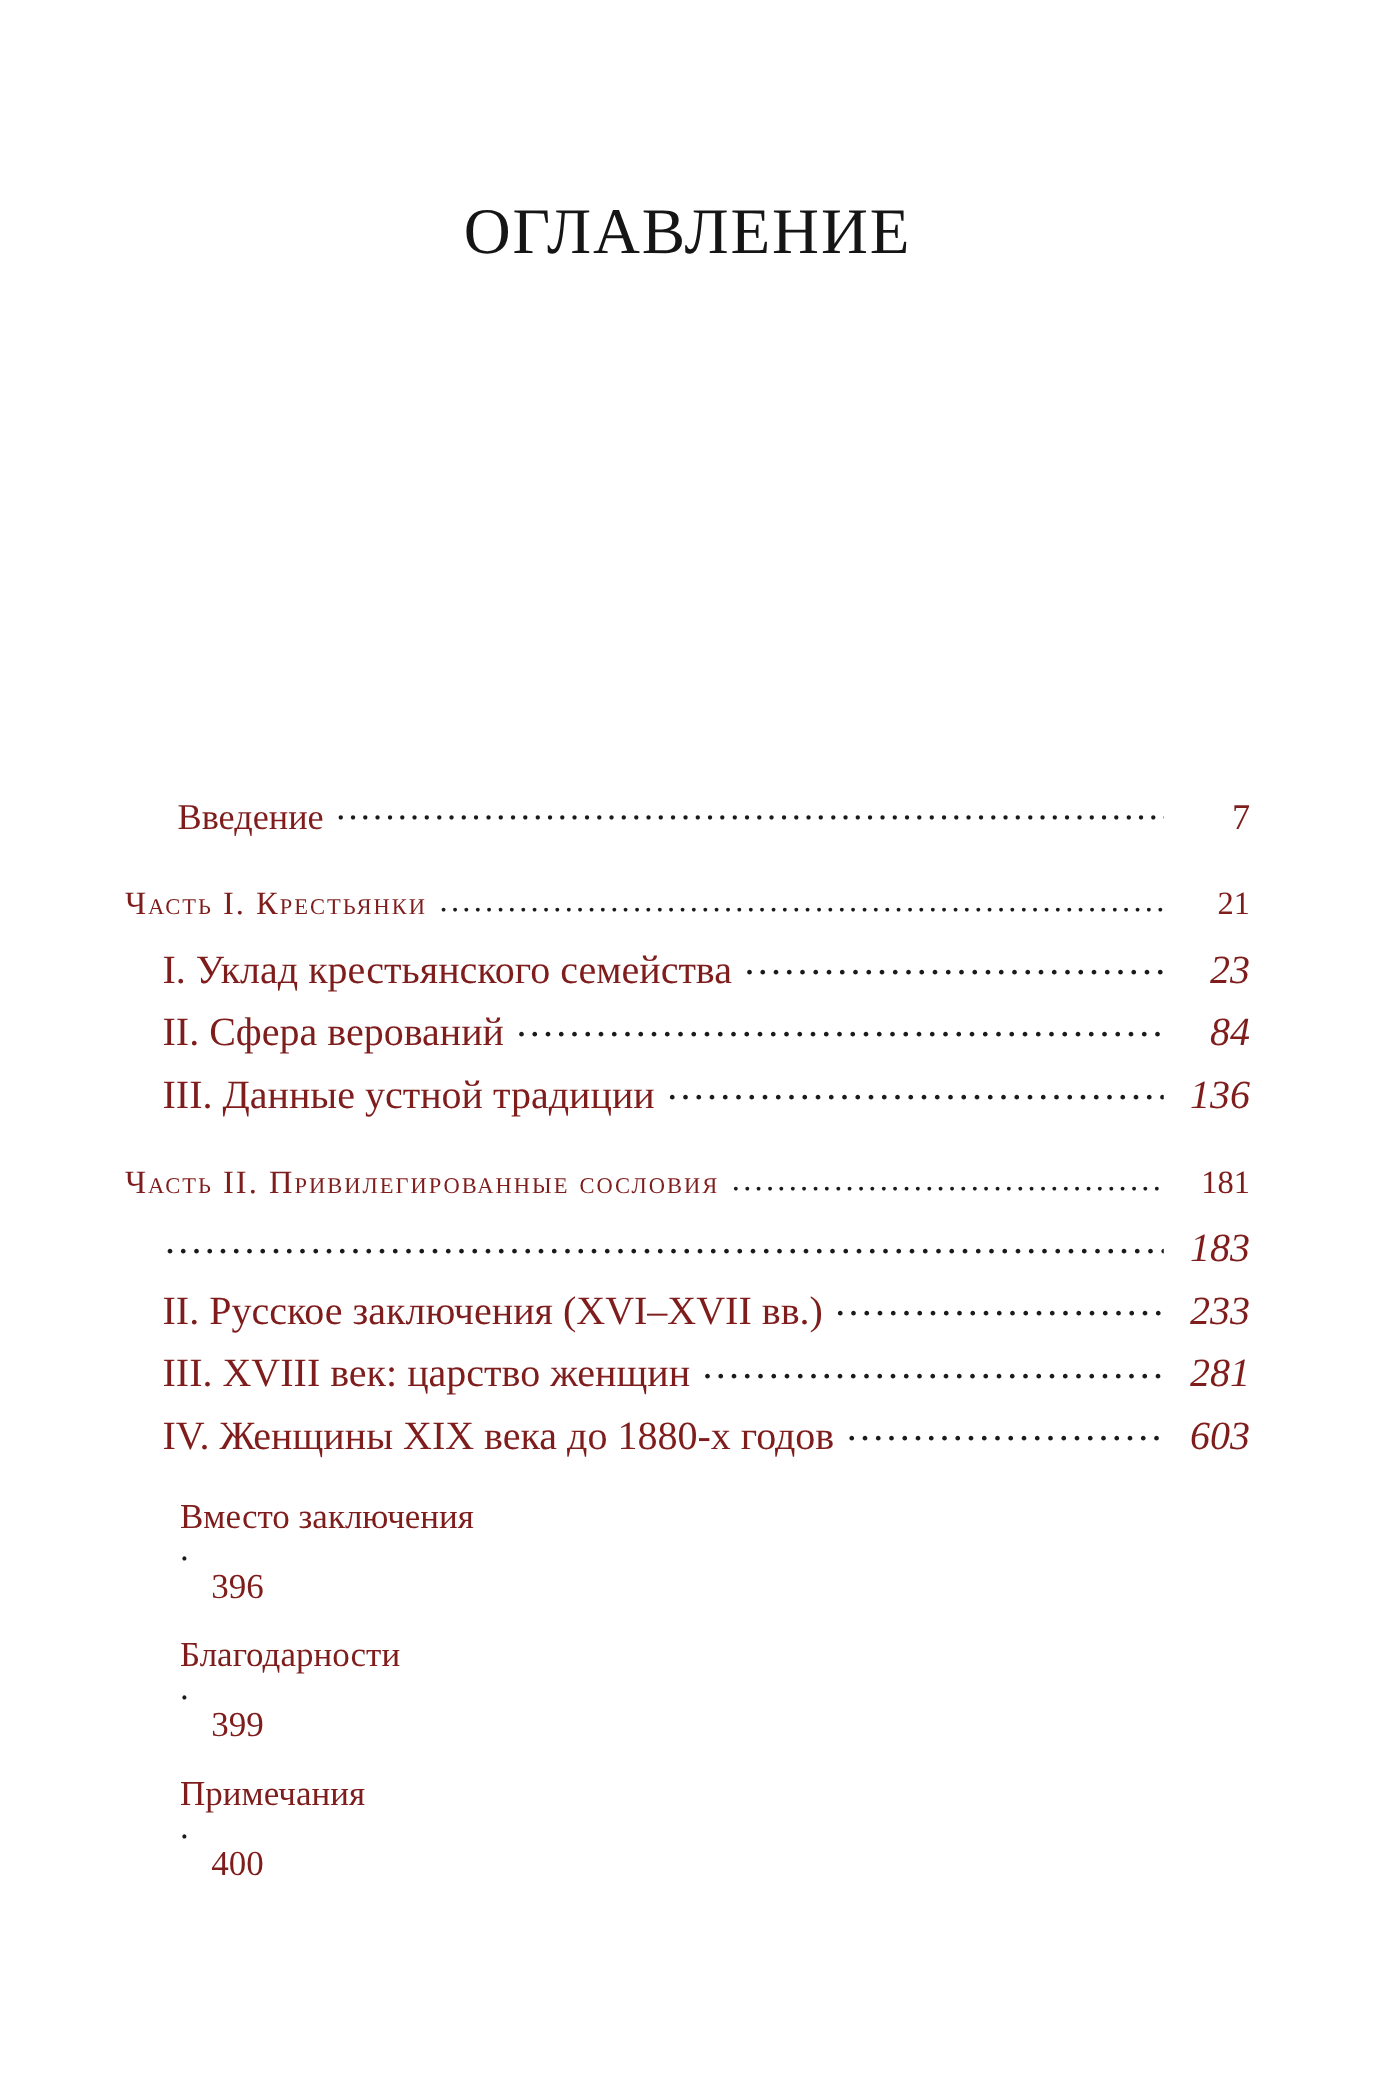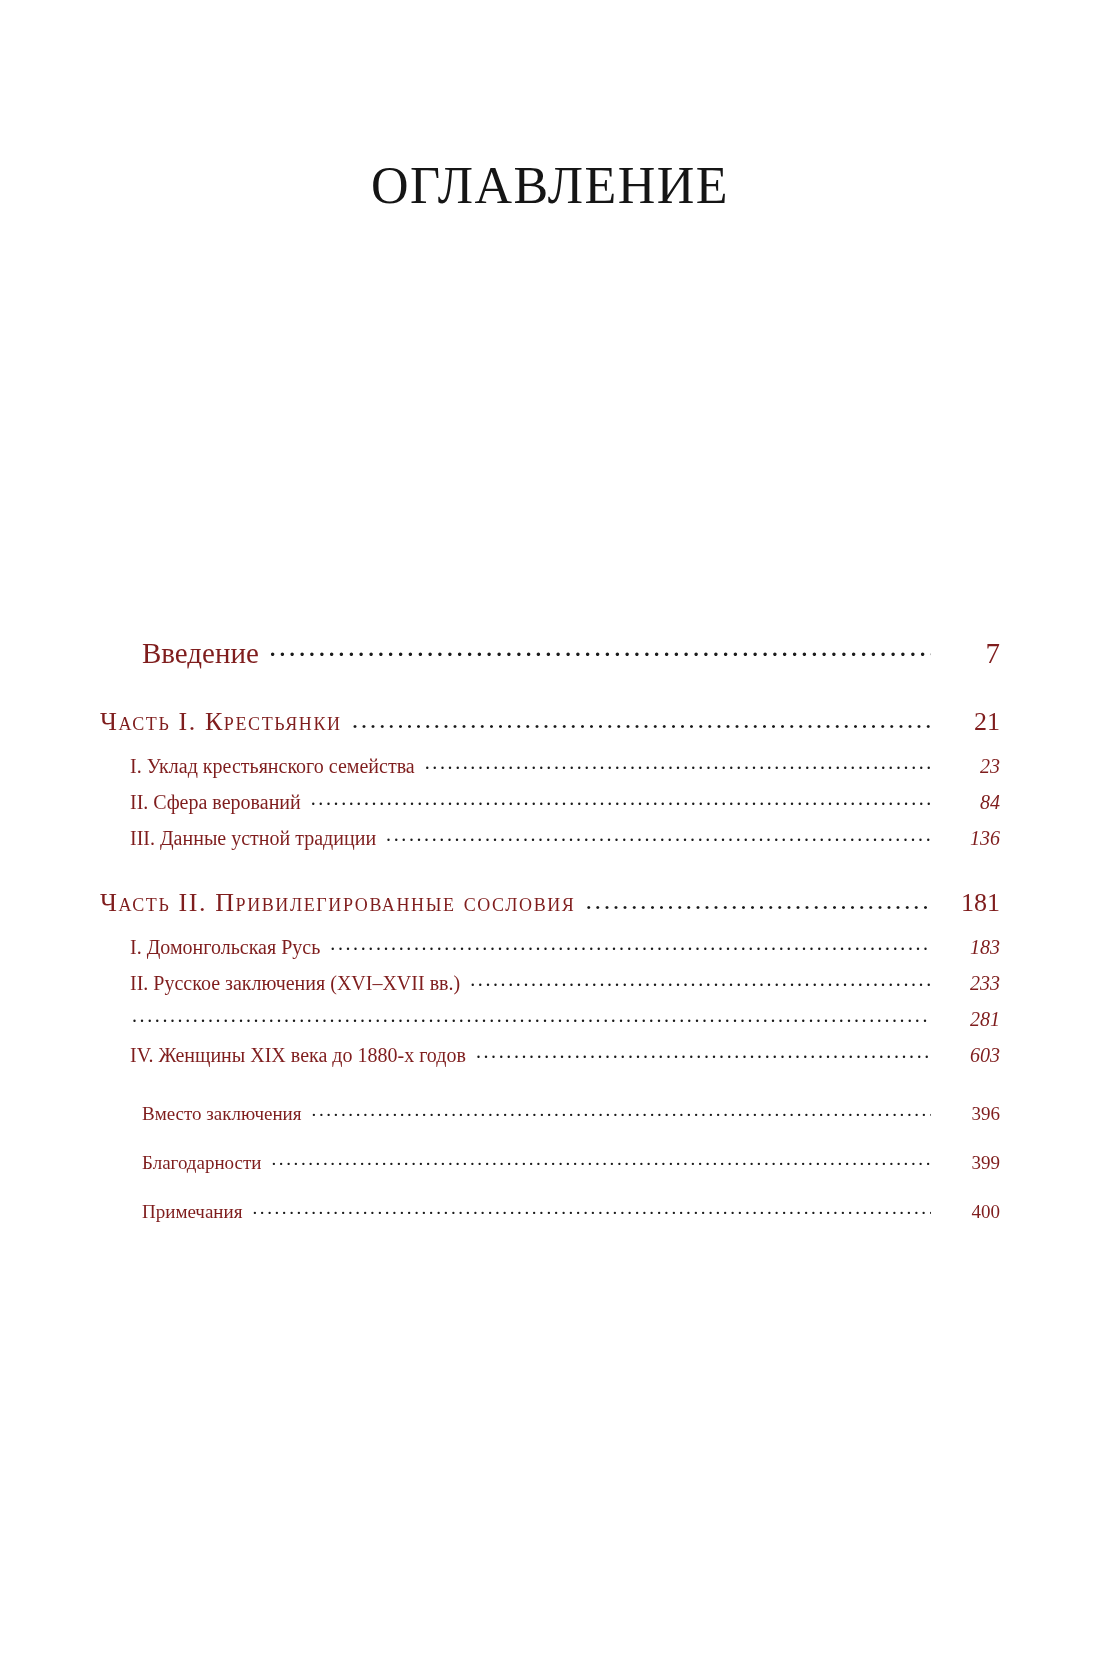--- a/index.html
+++ b/index.html
@@ -102,31 +102,32 @@
   .row-part .pageno {
     min-width: 58px;
     letter-spacing: 0;
     font-variant: normal;
   }
 
   
   .row-chapter {
     margin-left: 130px;
     margin-right: 100px;
-    font-size: 20px;
+    font-size: 32px;
     line-height: 1.0;
   }
   .row-chapter .pageno { min-width: 58px; font-style: italic; }
 
   
   .row-back {
     margin-left: 142px;
     margin-right: 100px;
-    font-size: 19px;
-    line-height: 1.0;
+    font-size: 28px;
+    line-height: 1.0;
+    flex-direction: column;
   }
   .row-back .pageno { min-width: 58px; }
 
   
   .gap-part-before { height: 41px; }
   .gap-chapters-before { height: 18px; }
   .chapter-gap { height: 13px; }
   .gap-part2-before { height: 42px; }
   .gap-back-before { height: 36px; }
   .back-gap { height: 27px; }
@@ -178,32 +179,32 @@
 
     <div class="entry row-part">
       <span class="label">Часть II. Привилегированные сословия</span>
       <span class="leader"></span>
       <span class="pageno">181</span>
     </div>
 
     <div class="gap-chapters-before"></div>
 
     <div class="entry row-chapter">
-      <span class="label">I. Домонгольская Русь</span>
       <span class="leader"></span>
       <span class="pageno">183</span>
     </div>
     <div class="chapter-gap"></div>
     <div class="entry row-chapter">
       <span class="label">II. Русское заключения (XVI–XVII вв.)</span>
       <span class="leader"></span>
       <span class="pageno">233</span>
     </div>
     <div class="chapter-gap"></div>
     <div class="entry row-chapter">
+      <span class="label">III. XVIII век: царство женщин</span>
       <span class="leader"></span>
       <span class="pageno">281</span>
     </div>
     <div class="chapter-gap"></div>
     <div class="entry row-chapter">
       <span class="label">IV. Женщины XIX века до 1880-х годов</span>
       <span class="leader"></span>
       <span class="pageno">603</span>
     </div>
 

